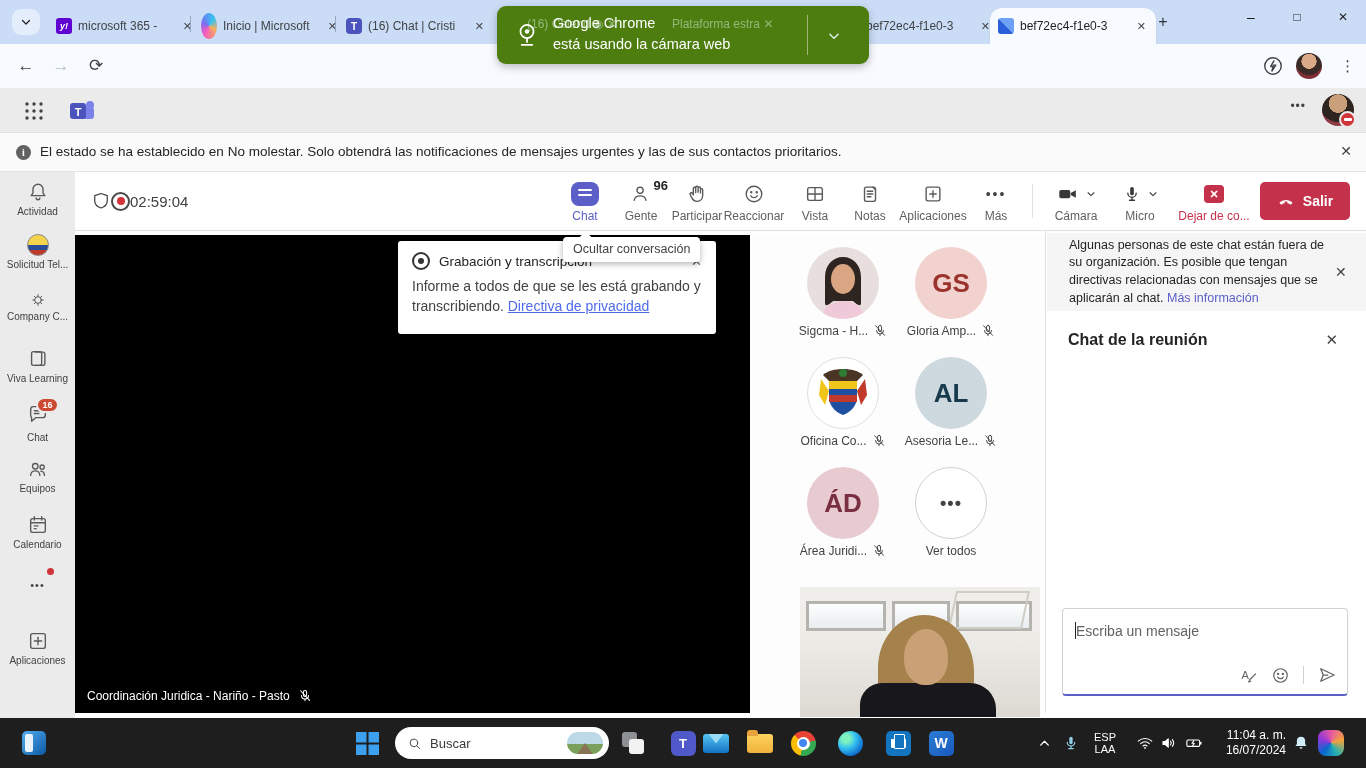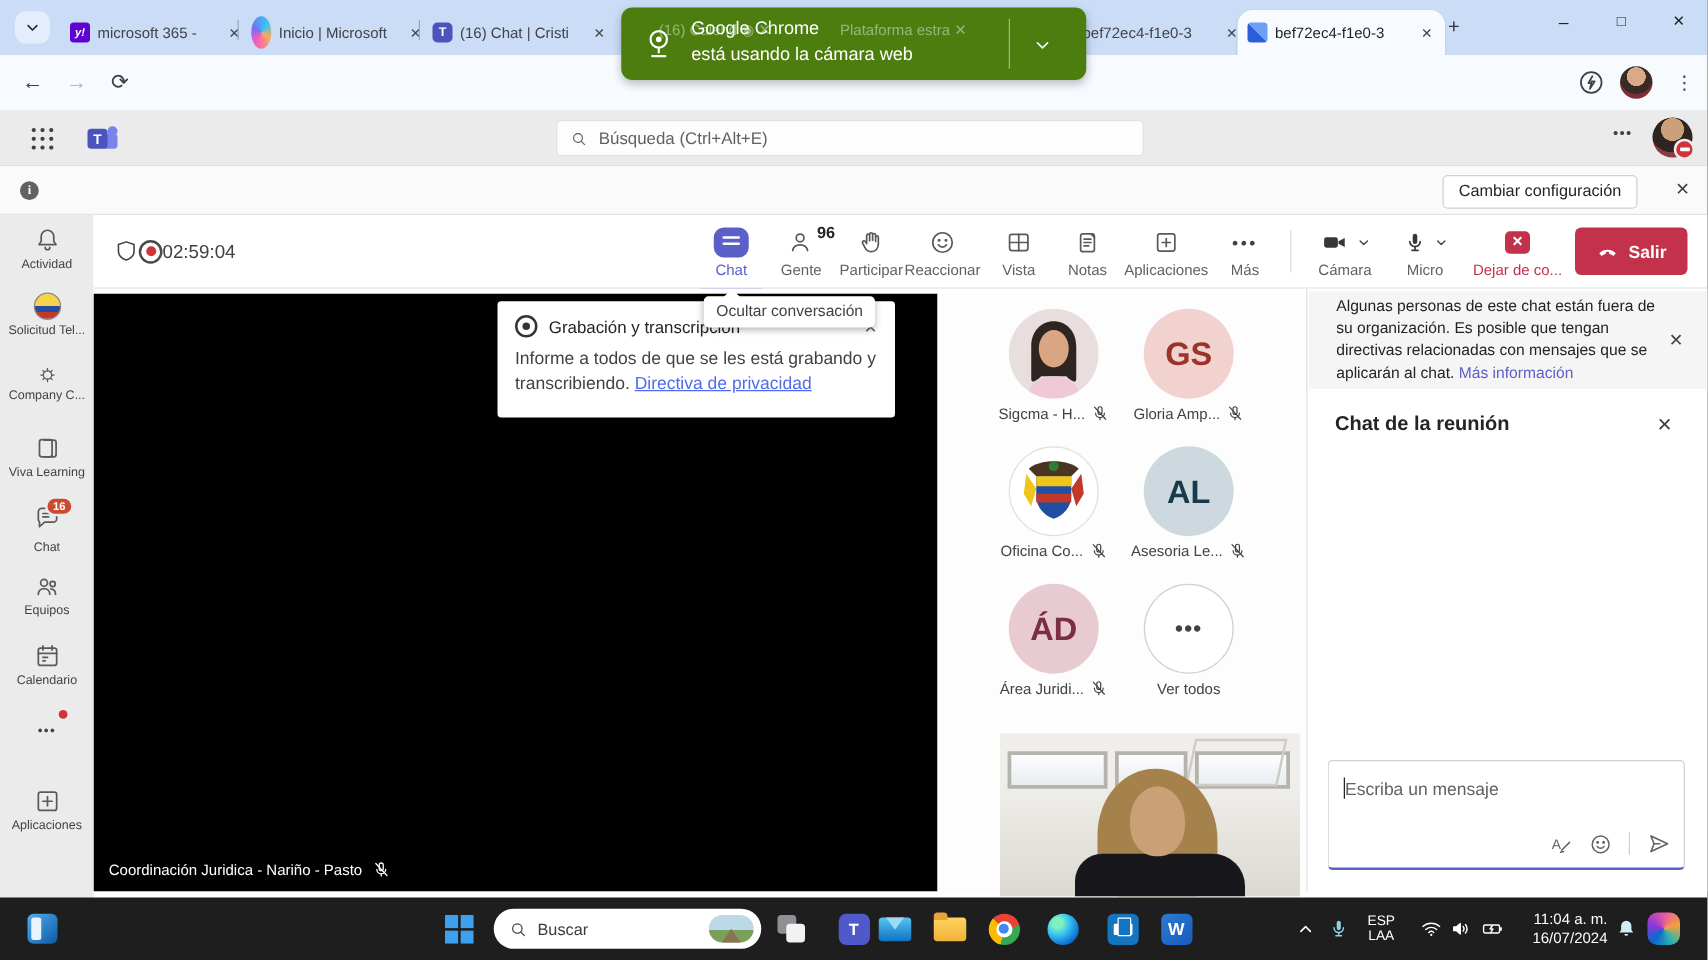--- a/index.html
+++ b/index.html
@@ -250,36 +250,29 @@
           <circle cx="10" cy="17" r="1.7"></circle>
           <circle cx="17" cy="17" r="1.7"></circle>
         </g>
     </svg>
     <svg width="28" height="26" viewBox="0 0 28 26" style="position:absolute;left:68px;top:10px">
       <circle cx="22" cy="7" r="4" fill="#7b83eb"></circle>
         <rect x="13" y="9" width="13" height="12" rx="3" fill="#7b83eb"></rect>
       <rect x="2" y="5" width="16" height="16" rx="3" fill="#4b53bc"></rect>
       <text x="10" y="17.5" font-size="11" font-weight="bold" fill="#fff" text-anchor="middle" font-family="Liberation Sans,sans-serif">T</text>
     </svg>
-    <div class="tsearch">
-      <svg class="s" width="14" height="14" viewBox="0 0 24 24">
-          <circle cx="11" cy="11" r="6"></circle>
-          <line x1="15.5" y1="15.5" x2="20" y2="20"></line>
-        </svg>
-      <span>Búsqueda (Ctrl+Alt+E)</span>
-    </div>
     <span style="position:absolute;right:60px;top:11px;color:#424242;font-size:12px;letter-spacing:1px">•••</span>
     <div class="avatar-teams">
         <span class="dnd"></span>
       </div>
   </div>
 
   <div class="banner">
     <span class="info-ic">i</span>
-    <span class="banner-btn">Cambiar configuración</span>
+    <span class="banner-text">El estado se ha establecido en No molestar. Solo obtendrá las notificaciones de mensajes urgentes y las de sus contactos prioritarios.</span>
     <span class="banner-x">✕</span>
   </div>
 
   <div class="rail">
     <div class="rail-item" style="top:9px">
       <svg class="s" width="22" height="22" viewBox="0 0 24 24">
           <path d="M12 3.5a5.5 5.5 0 0 0-5.5 5.5v4.2L4.6 16h14.8l-1.9-2.8V9A5.5 5.5 0 0 0 12 3.5z"></path>
           <path d="M10 18.5a2 2 0 0 0 4 0"></path>
         </svg>
       <span class="lbl">Actividad</span>

